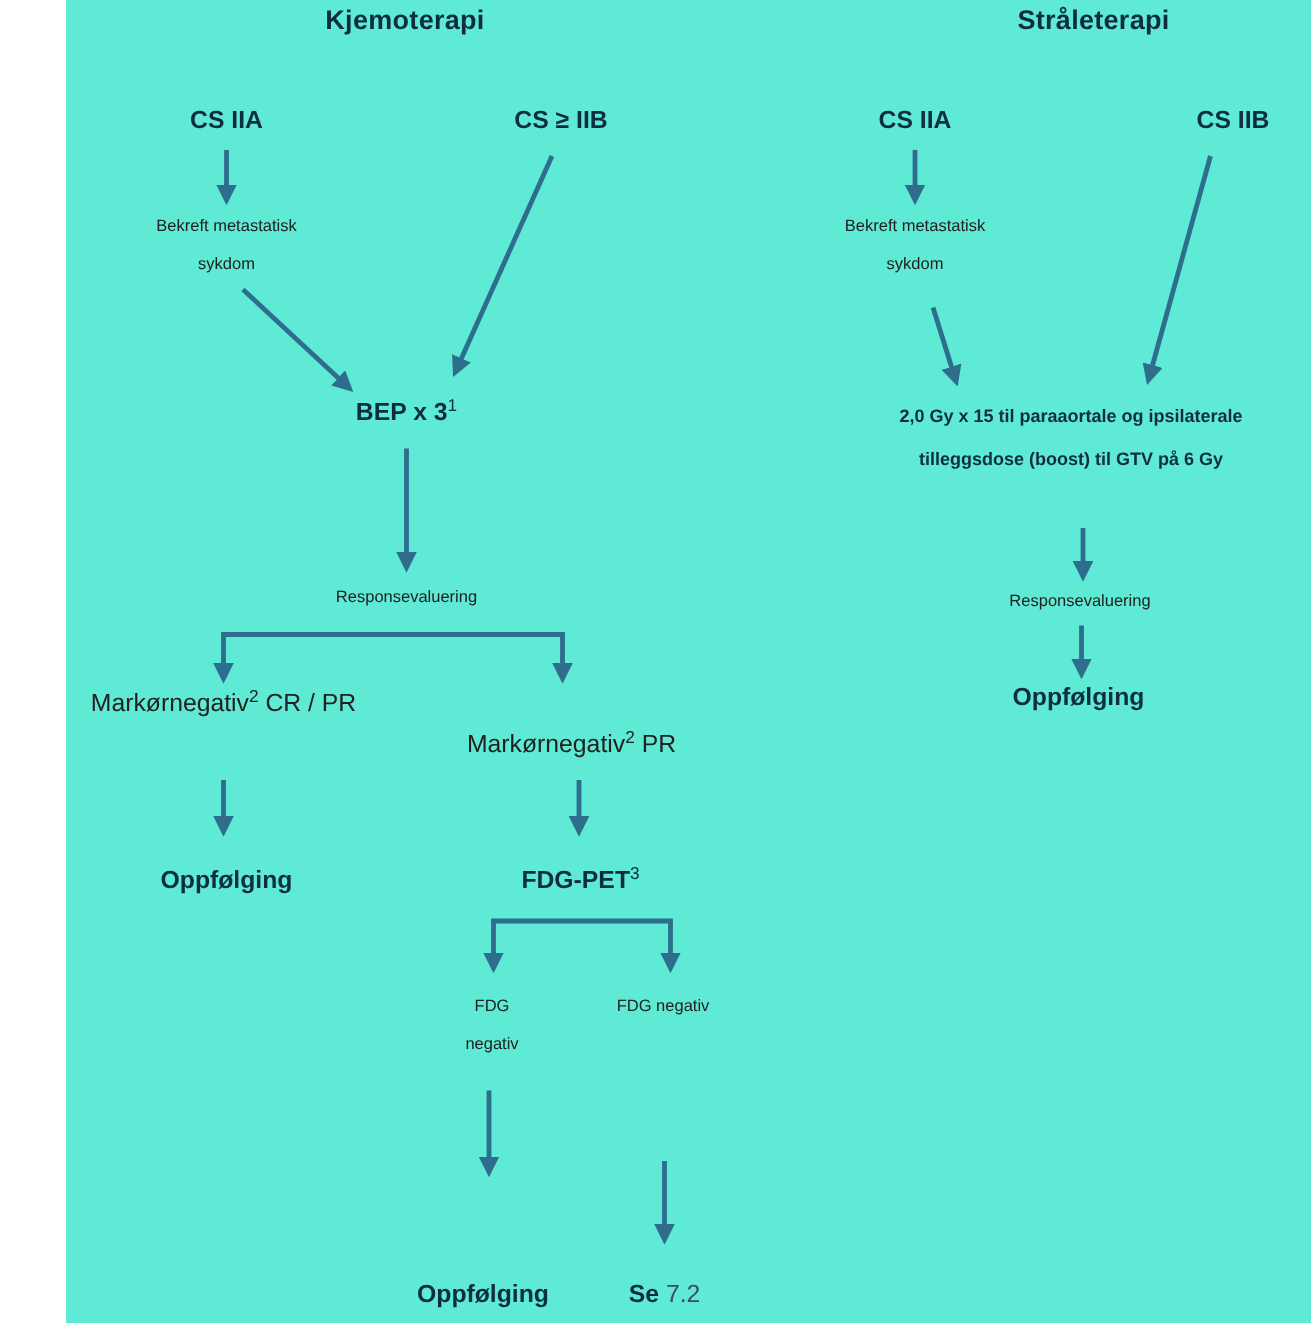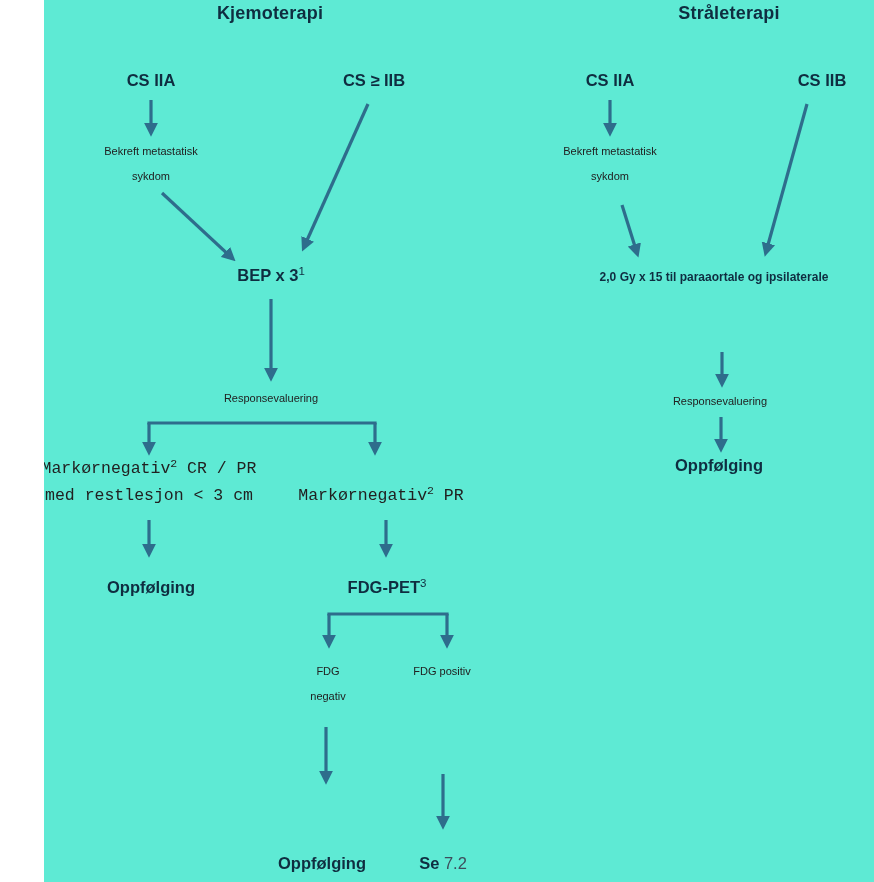--- a/index.html
+++ b/index.html
@@ -44,21 +44,20 @@
     font-weight: 400;
     font-size: 11px;
     color: #212121;
     line-height: 25px;
   }
   .branch {
     font-weight: 400;
     font-size: 16.5px;
     color: #212121;
     line-height: 26px;
-    font-family: Liberation Mono, monospace;
   }
   .dose {
     font-weight: 700;
     font-size: 12px;
     color: #0F2D40;
     line-height: 29px;
   }
   .sup {
     font-weight: 400;
     font-size: 11.5px;
@@ -122,41 +121,40 @@
   <div class="node boldnode" style="left:227px; top:266px;">
     <span>BEP x 3</span><span class="sup">1</span>
   </div>
 
   <div class="node body" style="left:227px; top:386px;">Responsevaluering</div>
 
   <div class="node branch" style="left:105px; top:456px;">
     <div>
       <span>Markørnegativ</span><span class="sup">2</span><span> CR / PR</span>
     </div>
-    <div>med restlesjon &lt; 3 cm</div>
   </div>
 
   <div class="node branch" style="left:337px; top:483px;">
     <div>
       <span>Markørnegativ</span><span class="sup">2</span><span> PR</span>
     </div>
   </div>
 
   <div class="node boldnode" style="left:107px; top:578px;">Oppfølging</div>
 
   <div class="node boldnode" style="left:343px; top:578px;">
     <span>FDG-PET</span><span class="sup">3</span>
   </div>
 
   <div class="node body" style="left:284px; top:659px;">
     <div>FDG</div>
     <div>negativ</div>
   </div>
 
-  <div class="node body" style="left:398px; top:659px;">FDG positiv</div>
+  <div class="node body" style="left:398px; top:659px;">FDG negativ</div>
 
   <div class="node boldnode" style="left:278px; top:854px;">Oppfølging</div>
 
   <div class="node boldnode" style="left:399px; top:854px;">
     <span>Se</span>
     <span class="se-ref">7.2</span>
   </div>
 
   <div class="node heading" style="left:685px; top:3px;">Stråleterapi</div>
 
@@ -164,19 +162,20 @@
 
   <div class="node boldnode" style="left:778px; top:71px;">CS IIB</div>
 
   <div class="node body" style="left:566px; top:139px;">
     <div>Bekreft metastatisk</div>
     <div>sykdom</div>
   </div>
 
   <div class="node dose" style="left:670px; top:263px;">
     <div>2,0 Gy x 15 til paraaortale og ipsilaterale</div>
+    <div>tilleggsdose (boost) til GTV på 6 Gy</div>
   </div>
 
   <div class="node body" style="left:676px; top:389px;">Responsevaluering</div>
 
   <div class="node boldnode" style="left:675px; top:456px;">Oppfølging</div>
 
 </div>
 
 </body></html>

